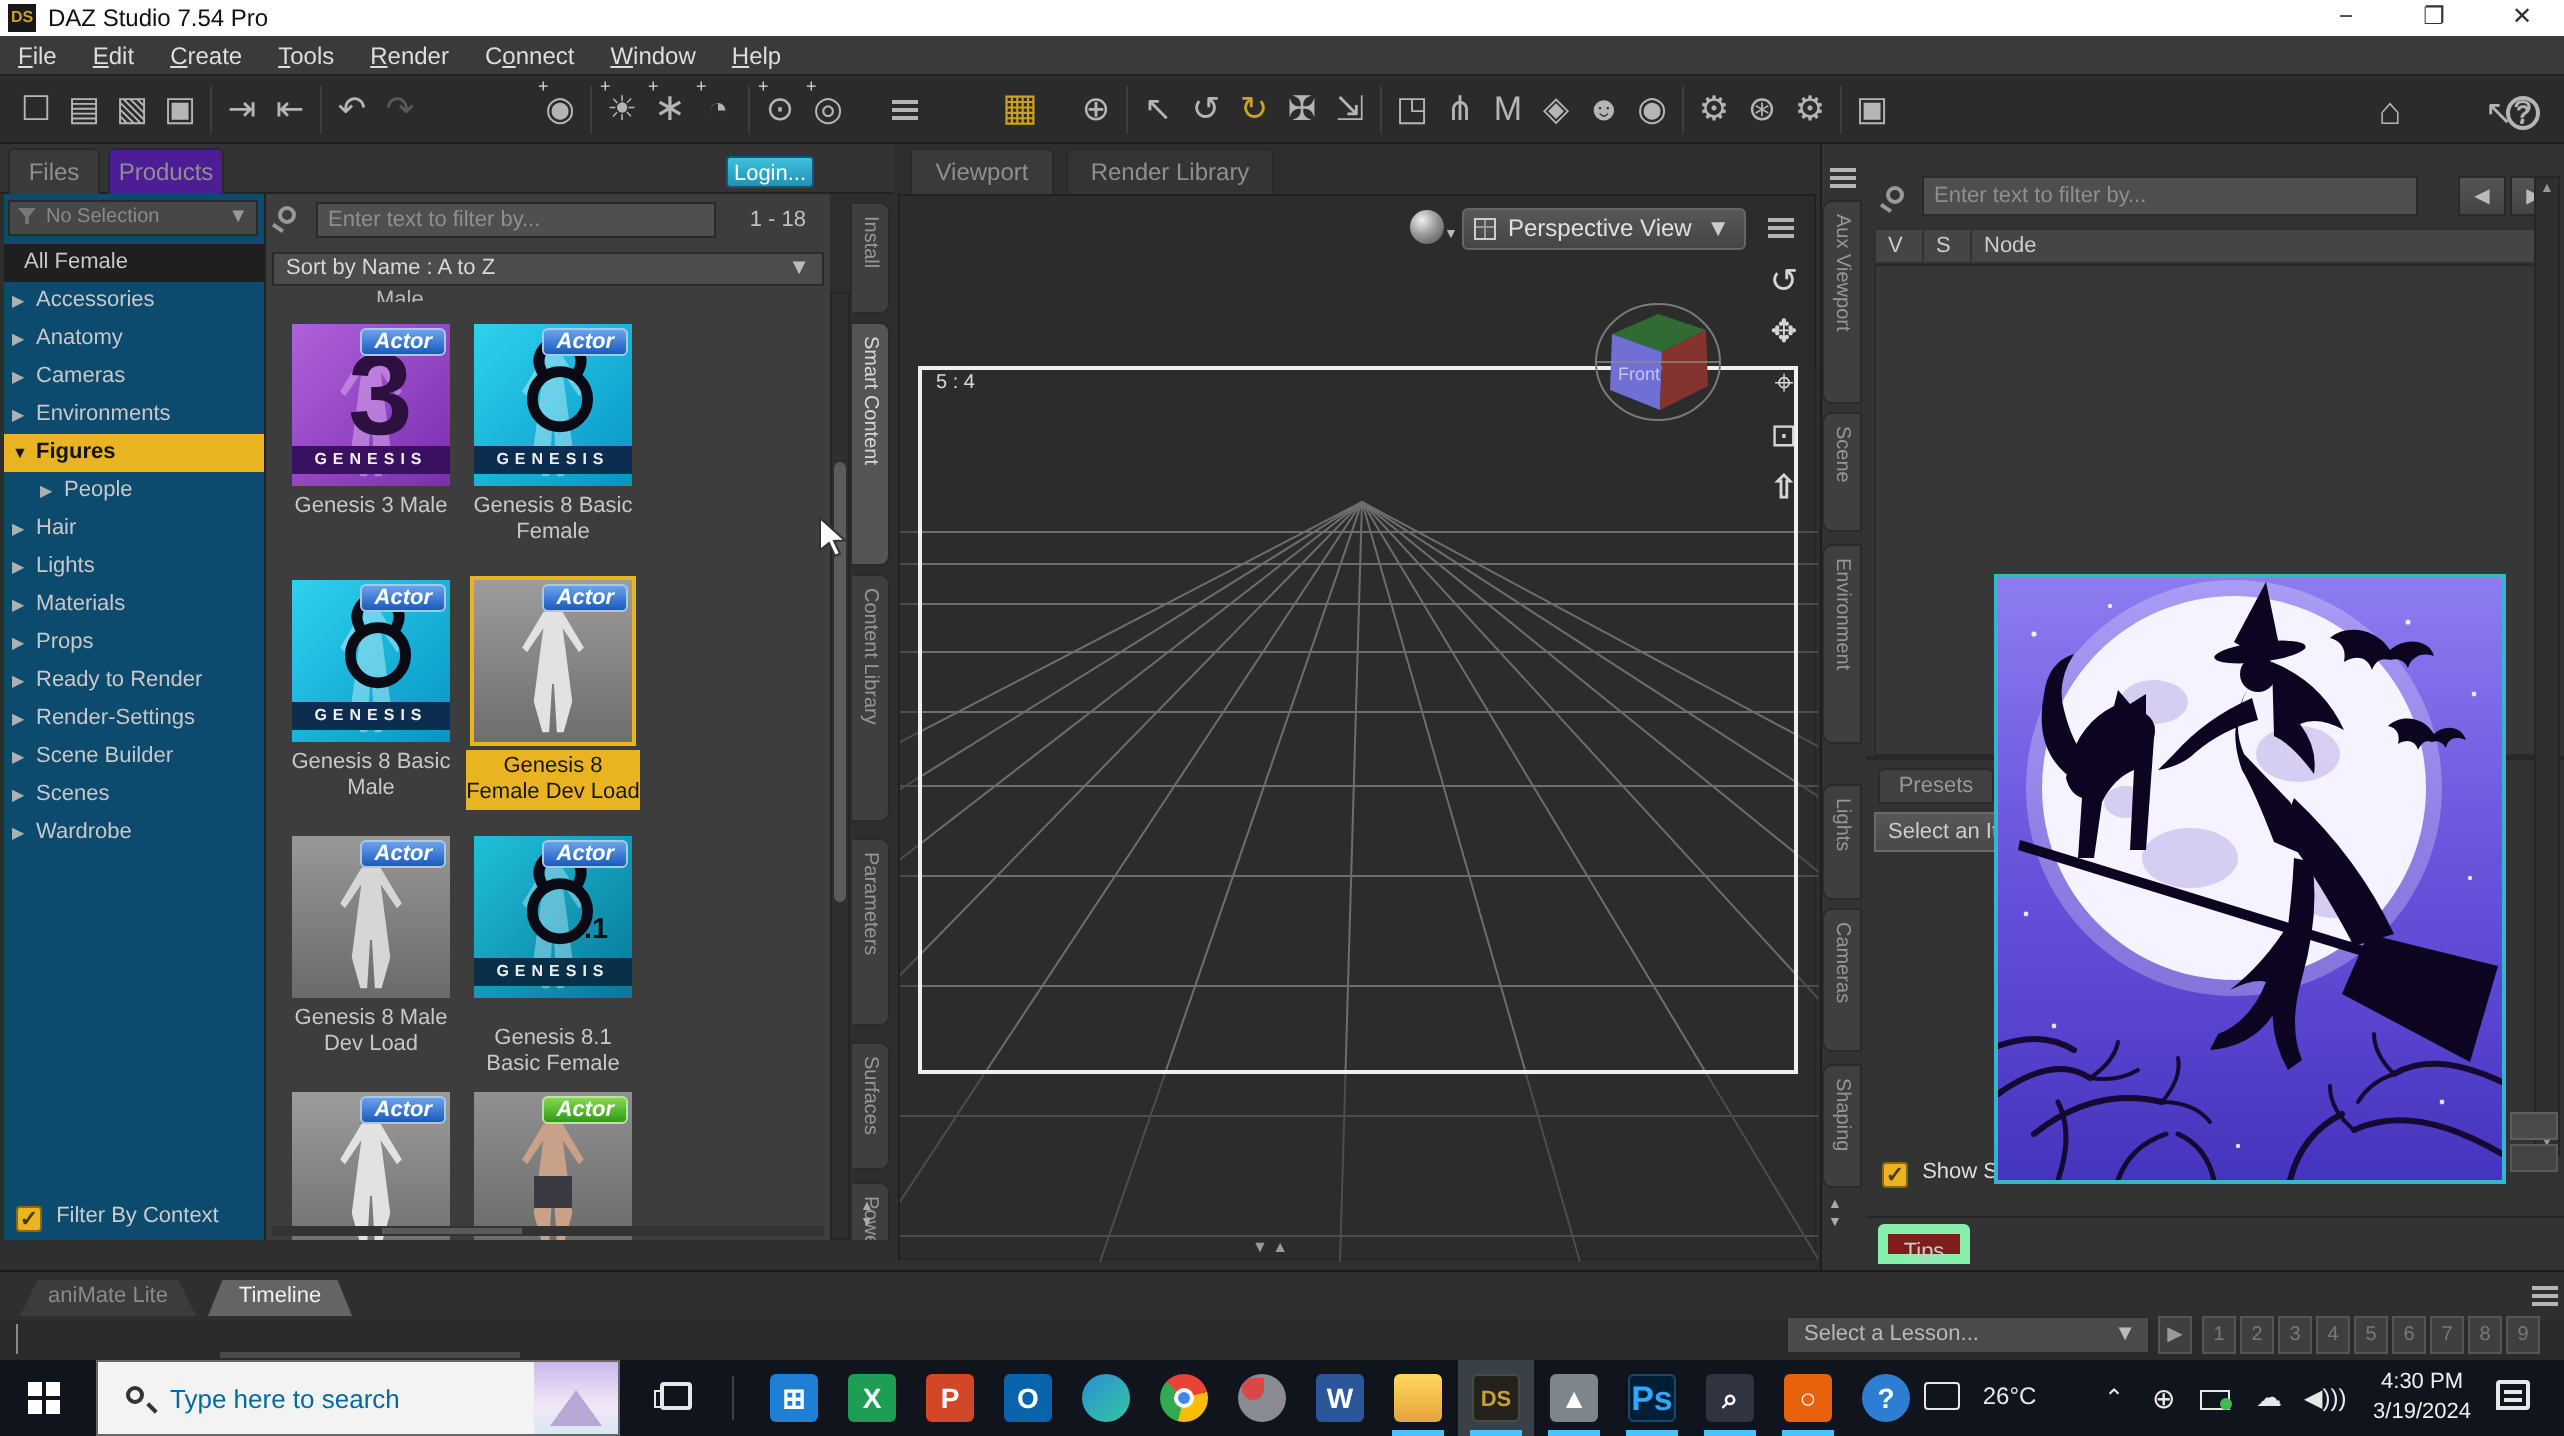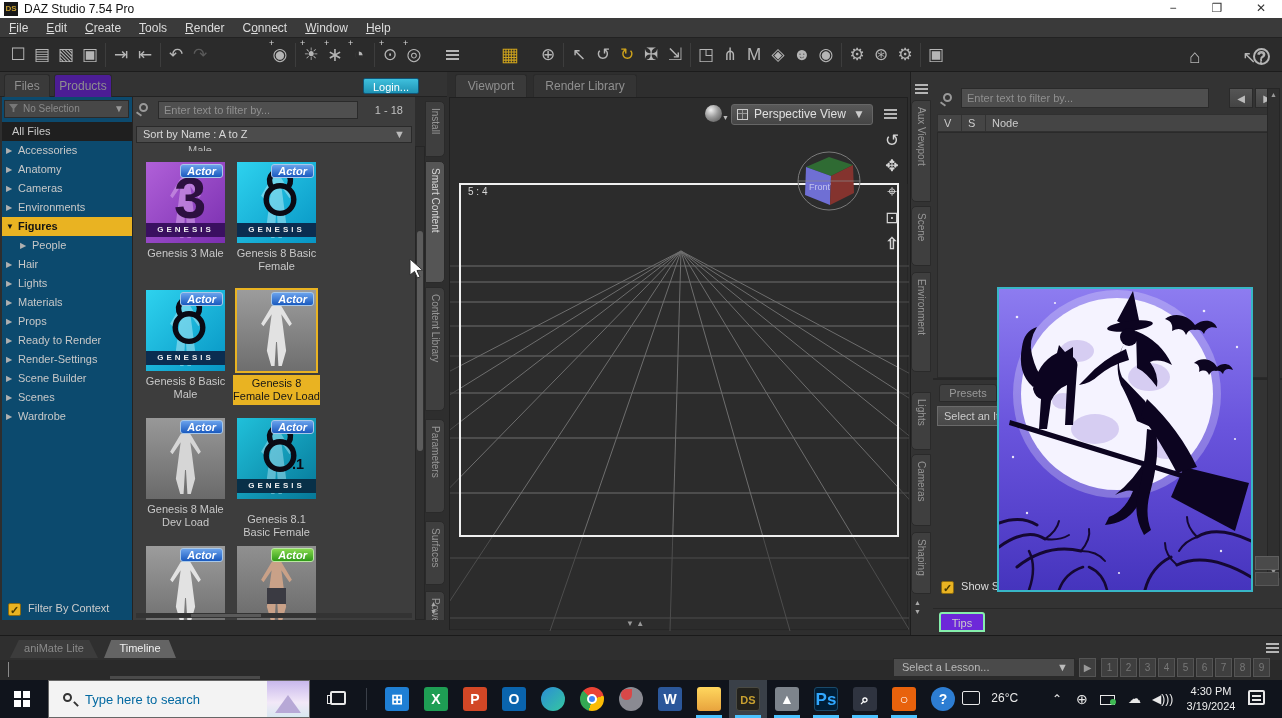--- a/index.html
+++ b/index.html
@@ -36,21 +36,21 @@
   .pane-tab{position:absolute;font-size:12px;color:#8f8f8f;background:#3a3a3a;border:1px solid #2a2a2a;border-bottom:none;
     text-align:center;border-radius:3px 3px 0 0;padding-top:4px;height:23px;}
   .vtab{position:absolute;left:0;width:20px;background:#3f3f3f;border:1px solid #2a2a2a;border-radius:0 5px 5px 0;
     color:#979797;font-size:10px;}
   .vtab span{writing-mode:vertical-rl;display:block;margin:auto;padding-top:6px;white-space:nowrap;}
   .vtab.active{background:#555;color:#d8d8d8;}
   .vtabR{border-radius:5px 0 0 5px;}
 
   
   .ldock-hdr{position:absolute;left:0;top:72px;width:447px;height:25px;background:#333;border-bottom:1px solid #222;}
-  .login-btn{position:absolute;left:363px;top:78px;width:56px;height:16px;background:linear-gradient(#3fc0dd,#1f93b4);
+  .login-btn{position:absolute;left:363px;top:78px;width:44px;height:16px;background:linear-gradient(#3fc0dd,#1f93b4);
     color:#fff;font-size:11px;text-align:center;line-height:16px;border-radius:2px;border:1px solid #157;}
   .tree{position:absolute;left:2px;top:97px;width:131px;height:523px;background:#0c4a6e;border-right:1px solid #232323;overflow:hidden;}
   .tree-dd{position:absolute;left:2px;top:3px;width:125px;height:18px;background:#474747;border:1px solid #2a2a2a;
     color:#8a8a8a;font-size:10px;line-height:16px;padding-left:18px;}
   .tree-dd .car{position:absolute;right:4px;top:0;color:#999;}
   .tree-dd .fun{position:absolute;left:4px;top:3px;width:9px;height:8px;background:#777;clip-path:polygon(0 0,100% 0,60% 55%,60% 100%,40% 100%,40% 55%);}
   .titem{position:relative;height:19px;line-height:19px;color:#c8c8c8;font-size:11px;padding-left:16px;white-space:nowrap;}
   .titem .arr{position:absolute;left:4px;font-size:8px;color:#b0b0b0;}
   .titem.sel{background:#e9b322;color:#141414;font-weight:bold;}
   .titem.sel .arr{color:#141414;}
@@ -102,21 +102,21 @@
   .rd-input::placeholder{color:#8f8f8f;}
   .rd-btn{position:absolute;top:16px;width:24px;height:20px;background:linear-gradient(#555,#444);border:1px solid #2a2a2a;
     color:#bbb;text-align:center;line-height:19px;font-size:10px;}
   .rd-hdrrow{position:absolute;left:26px;top:42px;width:332px;height:18px;background:#454545;border:1px solid #303030;display:flex;}
   .rd-hdrrow div{border-right:1px solid #333;padding:2px 6px;color:#ccc;}
   .rd-list{position:absolute;left:26px;top:60px;width:332px;height:246px;background:#373737;border:1px solid #2a2a2a;}
   .presets-tab{position:absolute;left:28px;top:312px;width:58px;height:18px;background:#404040;border:1px solid #2a2a2a;
     border-radius:3px 3px 0 0;color:#999;text-align:center;line-height:17px;}
   .selitem{position:absolute;left:26px;top:334px;width:88px;height:20px;background:linear-gradient(#575757,#484848);
     border:1px solid #6a6a6a;color:#ccc;line-height:18px;padding-left:6px;white-space:nowrap;overflow:hidden;}
-  .tips-tab{position:absolute;left:28px;top:540px;width:46px;height:20px;background:#6d28d9;border:2px solid #86efac;
+  .tips-tab{position:absolute;left:28px;top:540px;width:46px;height:20px;background:#7f1d1d;border:5px solid #86efac;
     border-radius:3px 3px 0 0;color:#ccc;text-align:center;line-height:19px;}
   .rscroll{position:absolute;left:356px;top:16px;width:13px;height:490px;background:#2f2f2f;border:1px solid #262626;}
 
   .witch{position:absolute;left:997px;top:287px;width:256px;height:305px;border:2px solid #38b6c6;z-index:10;}
 
   
   .bpane{position:absolute;left:0;top:635px;width:1282px;height:25px;background:#2f2f2f;border-top:1px solid #1a1a1a;}
   .btab{position:absolute;top:4px;height:18px;font-size:11px;text-align:center;line-height:17px;
     clip-path:polygon(10% 0,90% 0,100% 100%,0 100%);}
   .lesson-dd{position:absolute;left:893px;top:658px;width:182px;height:19px;background:#4a4a4a;border:1px solid #2a2a2a;
@@ -230,21 +230,21 @@
   <span class="hamb abs" style="left:429px;top:79px;"></span>
 
   
   <div class="tree">
     <div class="tree-dd">
       <span class="fun"></span>
       <span>No Selection</span>
       <span class="car">▼</span>
     </div>
     <div id="treeItems" style="position:absolute;left:0;top:25px;width:100%;">
-        <div class="titem plain"><span>All Files</span></div>
+        <div class="titem plain"><span>All Female</span></div>
         <div class="titem"><span class="arr">▶</span><span>Accessories</span></div>
         <div class="titem"><span class="arr">▶</span><span>Anatomy</span></div>
         <div class="titem"><span class="arr">▶</span><span>Cameras</span></div>
         <div class="titem"><span class="arr">▶</span><span>Environments</span></div>
         <div class="titem sel"><span class="arr">▼</span><span>Figures</span></div>
         <div class="titem" style="padding-left: 30px;"><span class="arr" style="left: 18px;">▶</span><span>People</span></div>
         <div class="titem"><span class="arr">▶</span><span>Hair</span></div>
         <div class="titem"><span class="arr">▶</span><span>Lights</span></div>
         <div class="titem"><span class="arr">▶</span><span>Materials</span></div>
         <div class="titem"><span class="arr">▶</span><span>Props</span></div>

